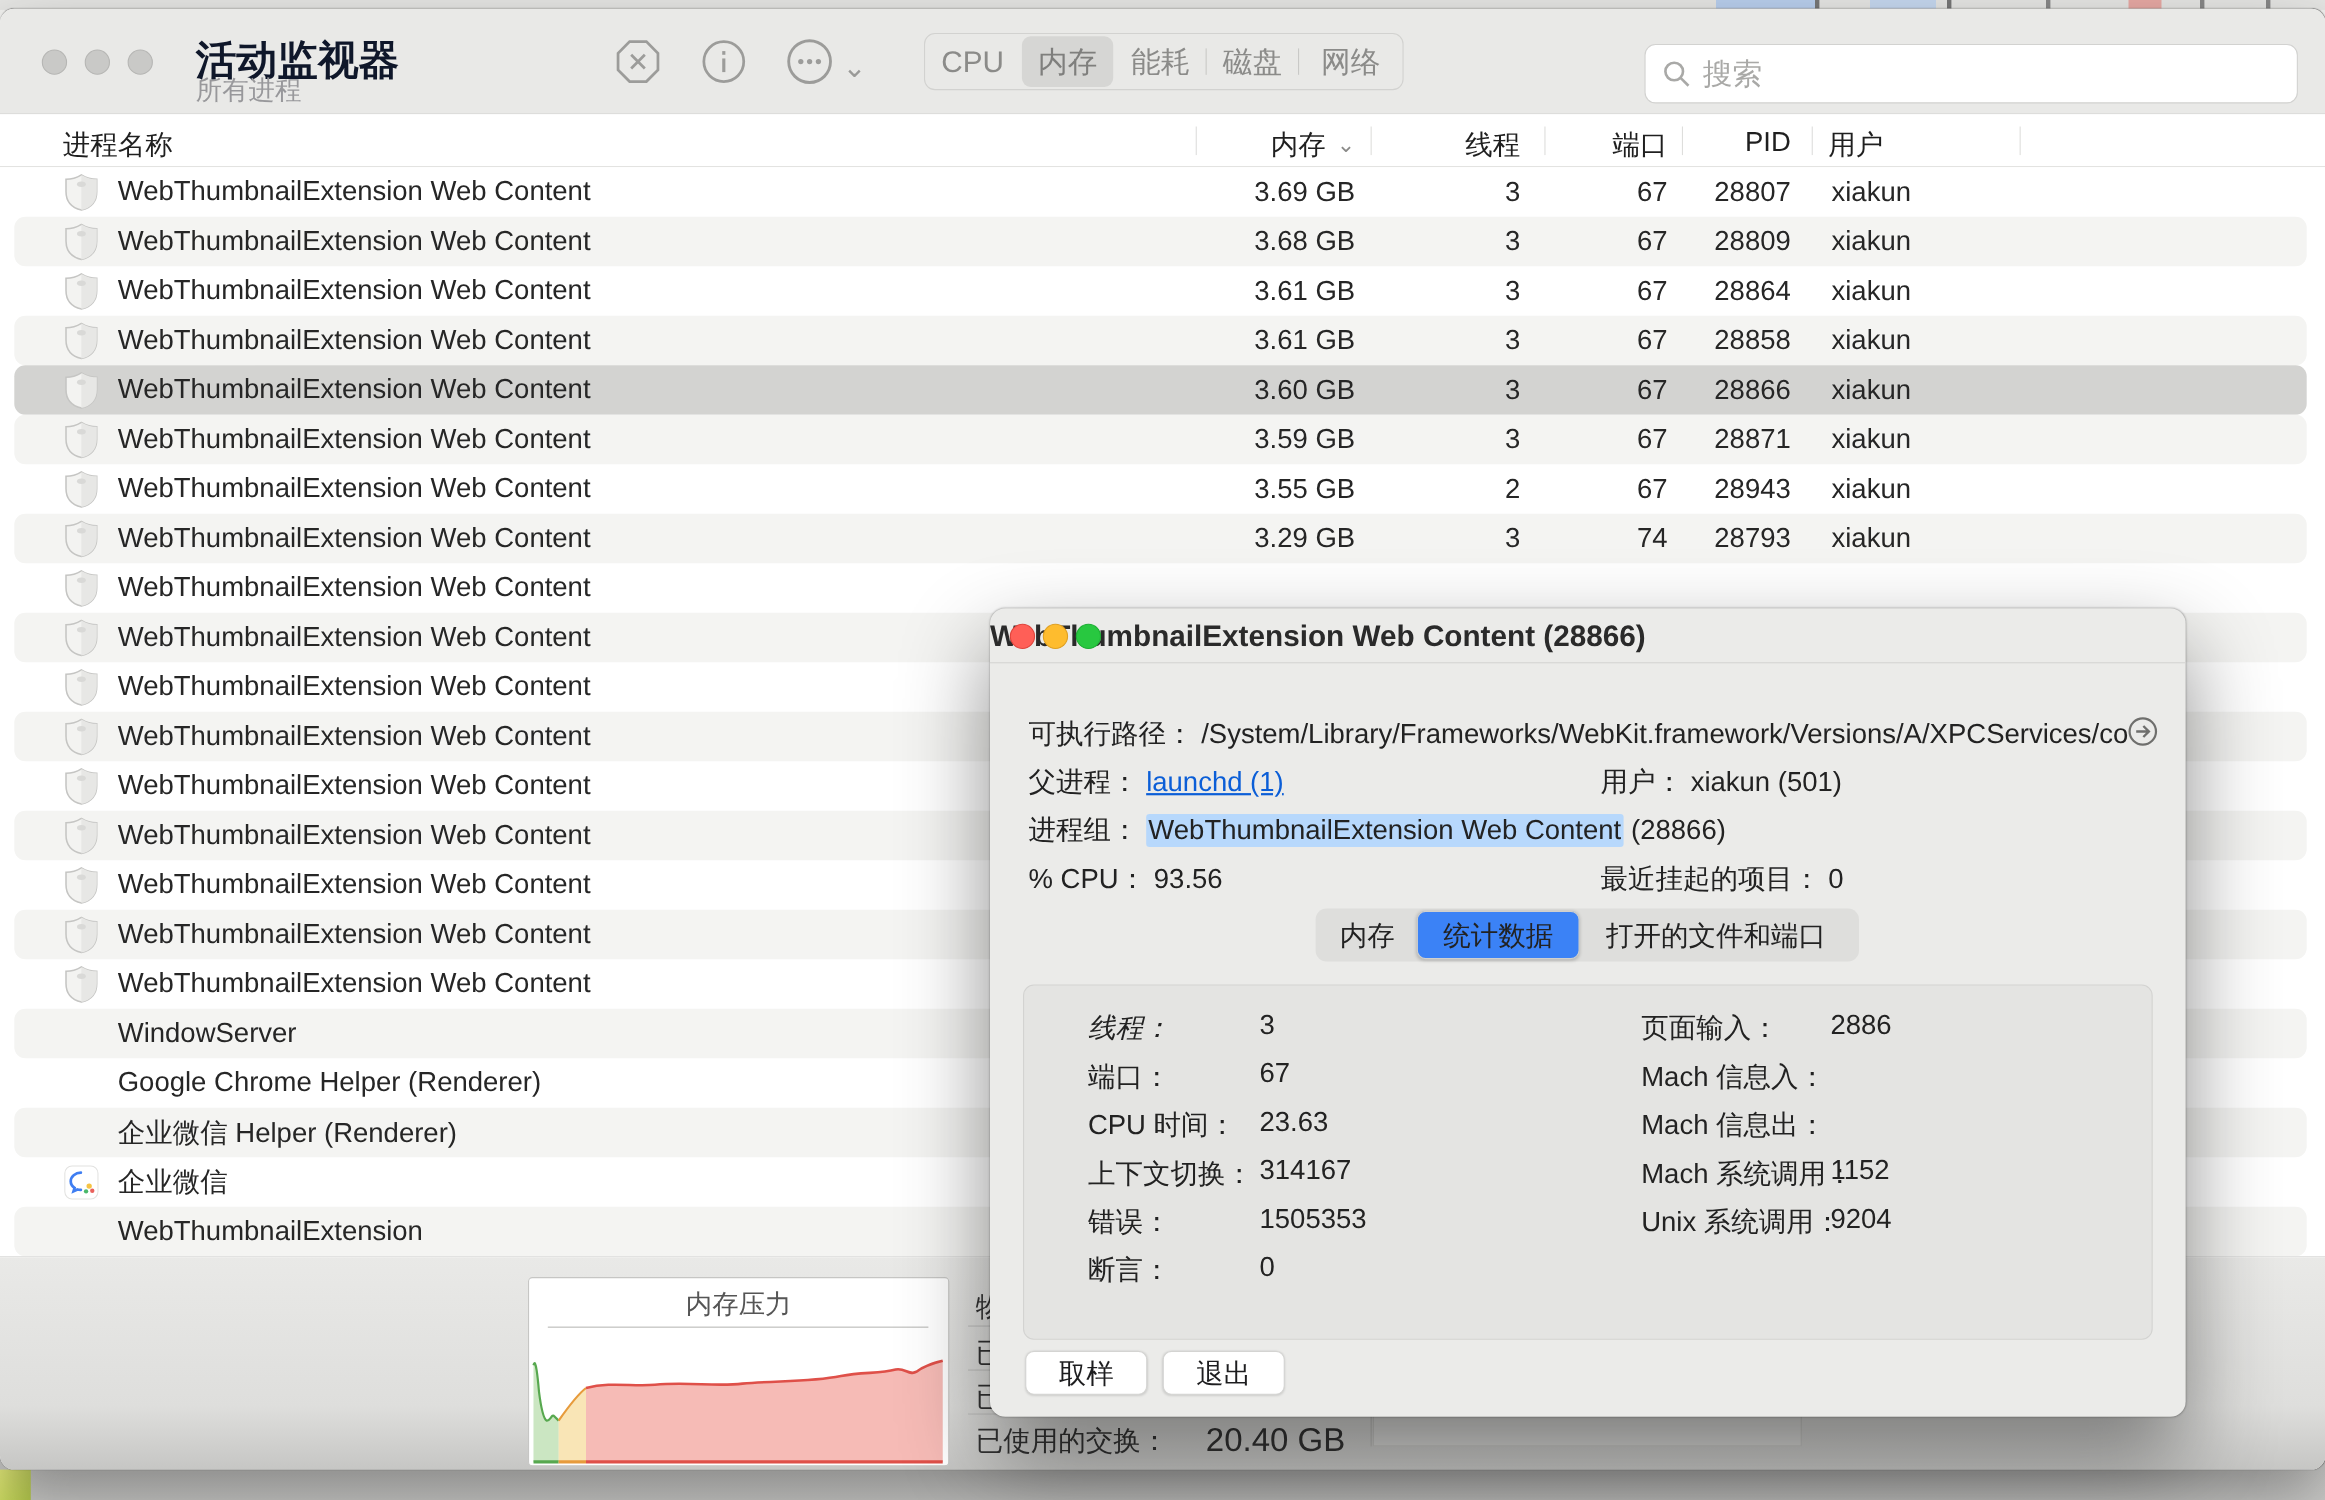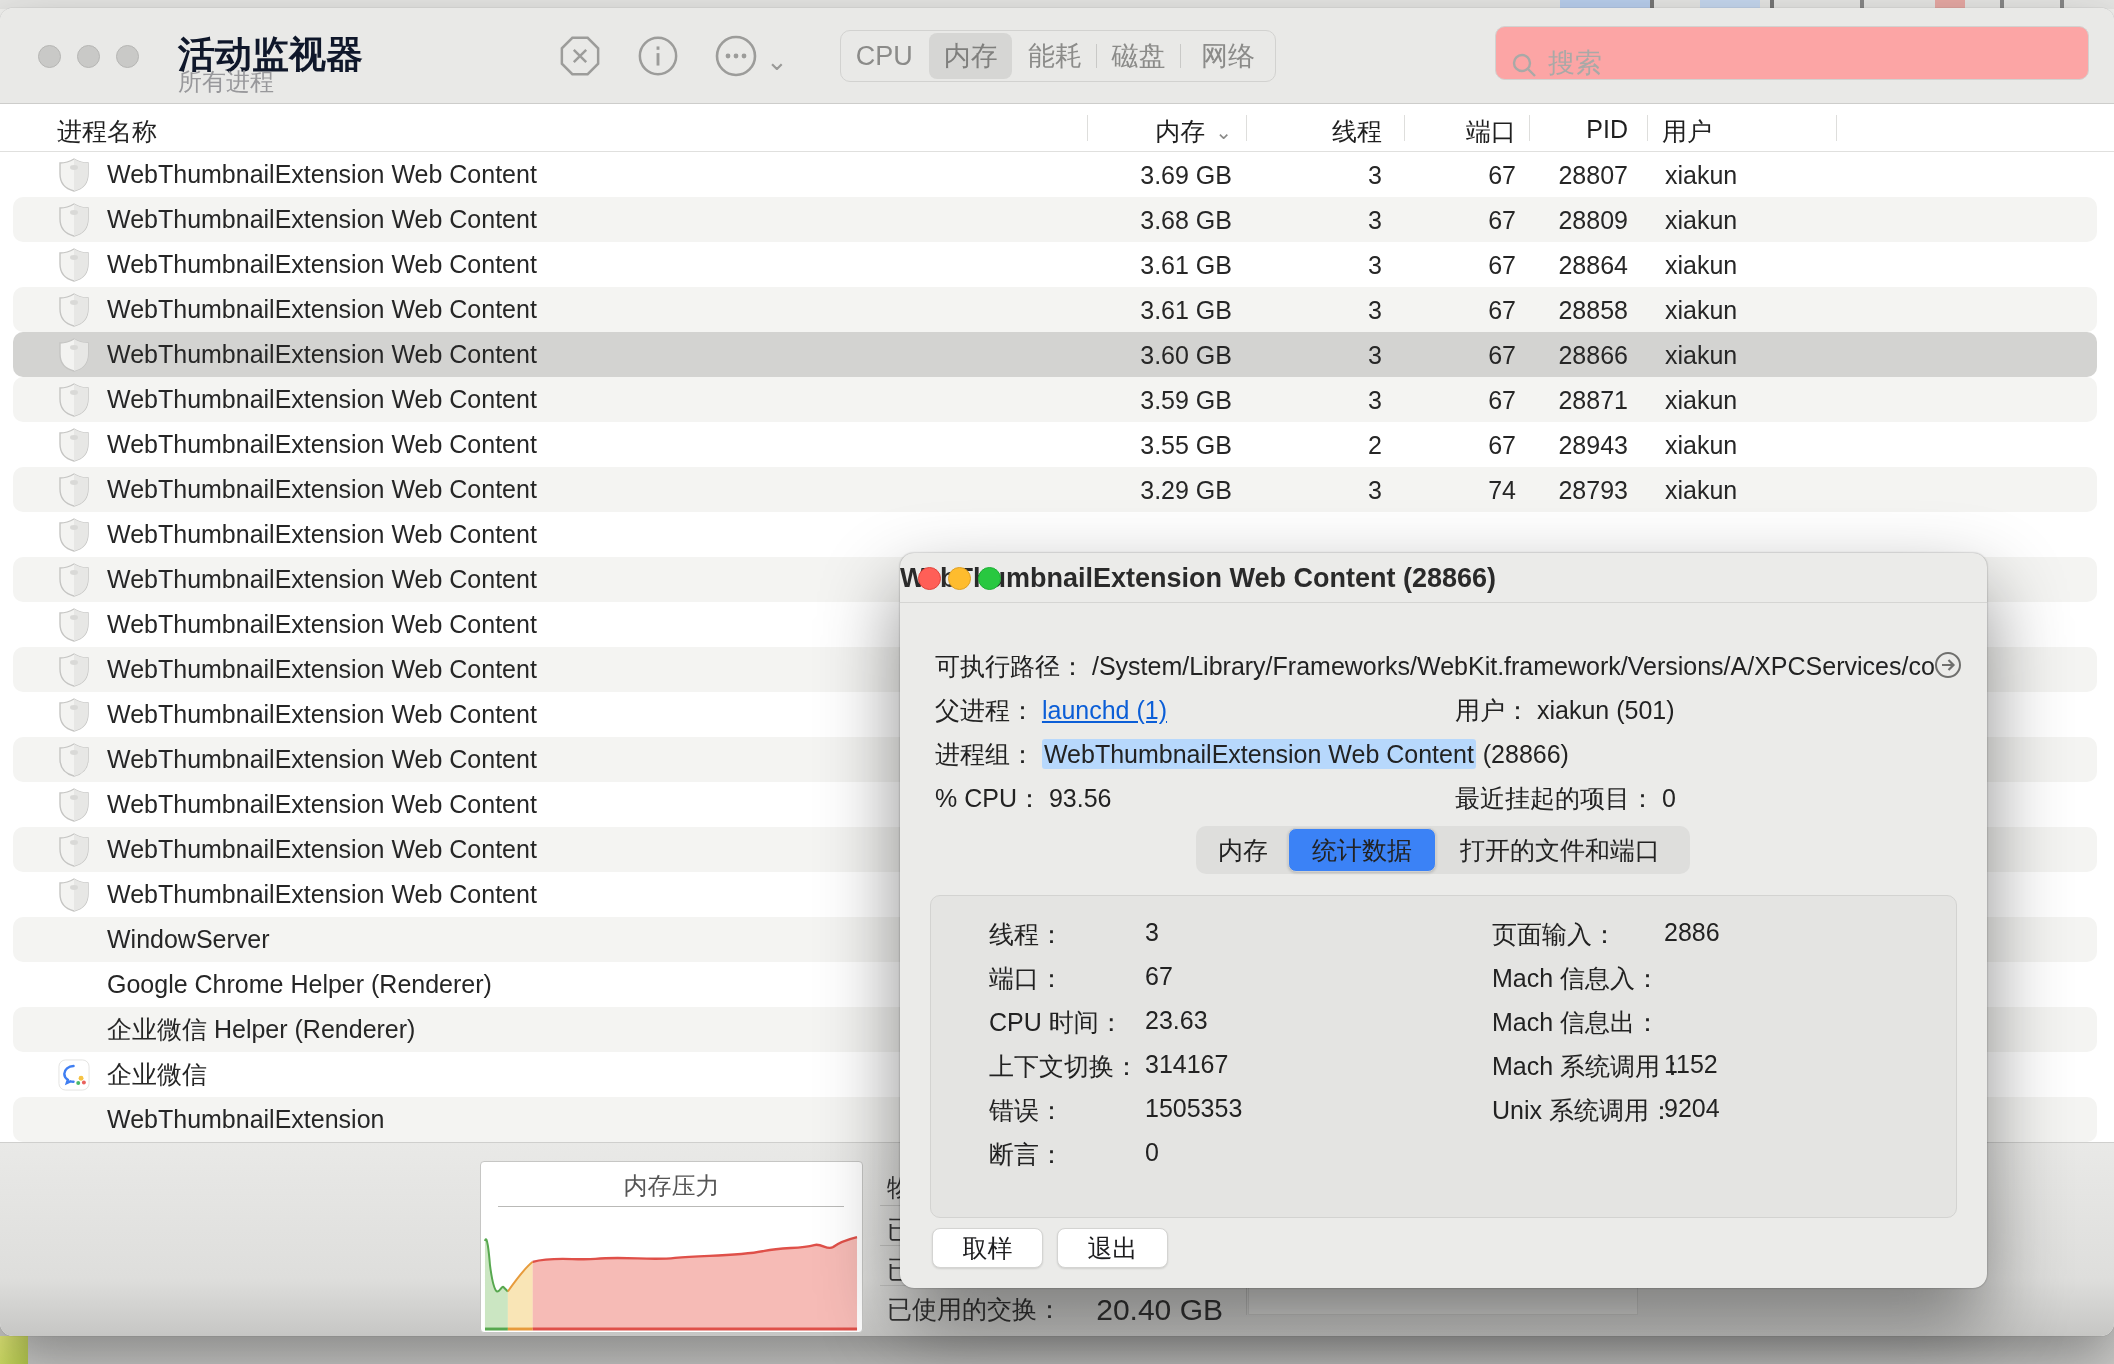--- a/index.html
+++ b/index.html
@@ -22,22 +22,22 @@
   .wtitle{position:absolute;left:178px;top:22px;font-size:37px;font-weight:bold;color:#0f172a}
   .wsub{position:absolute;left:178px;top:58px;font-size:24px;color:#98989b}
   .tbtn{position:absolute;top:28px;width:44px;height:44px;display:flex;align-items:center;justify-content:center}
   .tbtn.x{left:558px}.tbtn.i{left:636px}.tbtn.more{left:714px}
   .tchev{position:absolute;left:766px;top:38px;font-size:26px;color:#9a9a98}
   .ttabs{position:absolute;left:840px;top:22px;width:436px;height:52px;border:1px solid #d2d2d0;
          border-radius:10px;display:flex;align-items:stretch}
   .ttab{display:flex;align-items:center;justify-content:center;font-size:27px;color:#8b8b89;position:relative}
   .ttab.on{background:#d6d6d4;border-radius:8px;margin:2px;color:#7f7f7d}
   .tsep{width:1px;background:#c9c9c7;margin:13px 0}
-  .search{position:absolute;left:1495px;top:18px;width:594px;height:54px;background:#fca5a5;
-          border:1px solid #d2d2d0;border-radius:10px;display:flex;align-items:flex-end;padding:0 14px}
+  .search{position:absolute;left:1495px;top:32px;width:594px;height:54px;background:#ffffff;
+          border:1px solid #d2d2d0;border-radius:10px;display:flex;align-items:center;padding:0 14px}
   .search input{border:none;outline:none;background:transparent;font-size:27px;color:#555;width:100%;
                 font-family:"Liberation Sans","DejaVu Sans",sans-serif}
   .search input::placeholder{color:#a9a9a7}
   
   .hdr{position:absolute;top:96px;left:0;right:0;height:48px;background:#fff;border-bottom:1px solid #e0e0de}
   .hl{position:absolute;top:11px;font-size:25px;color:#1f1f1f}
   .hd{position:absolute;top:11px;height:26px;width:1px;background:#dededc}
   .sorticon{font-size:20px;color:#8a8a88;margin-left:10px}
   
   .rows{position:absolute;top:144px;left:0;right:0;height:990px;background:#fff;overflow:hidden}
@@ -563,21 +563,21 @@
     <span>0</span>
   </div>
 
   <div class="ptabs">
       <div class="ptab" style="width: 90px;">内存</div>
       <div class="ptab on" style="width: 148px;">统计数据</div>
       <div class="ptab" style="width: 248px;">打开的文件和端口</div>
     </div>
 
   <div class="ppanel">
-      <span class="st" style="left: 58px; top: 22px;">线程：</span>
+      <span class="st" style="left: 58px; top: 22px; font-style: italic;">线程：</span>
       <span class="st" style="left: 214px; top: 22px;">3</span>
       <span class="st" style="left: 58px; top: 66px;">端口：</span>
       <span class="st" style="left: 214px; top: 66px;">67</span>
       <span class="st" style="left: 58px; top: 110px;">CPU 时间：</span>
       <span class="st" style="left: 214px; top: 110px;">23.63</span>
       <span class="st" style="left: 58px; top: 154px;">上下文切换：</span>
       <span class="st" style="left: 214px; top: 154px;">314167</span>
       <span class="st" style="left: 58px; top: 198px;">错误：</span>
       <span class="st" style="left: 214px; top: 198px;">1505353</span>
       <span class="st" style="left: 58px; top: 242px;">断言：</span>

